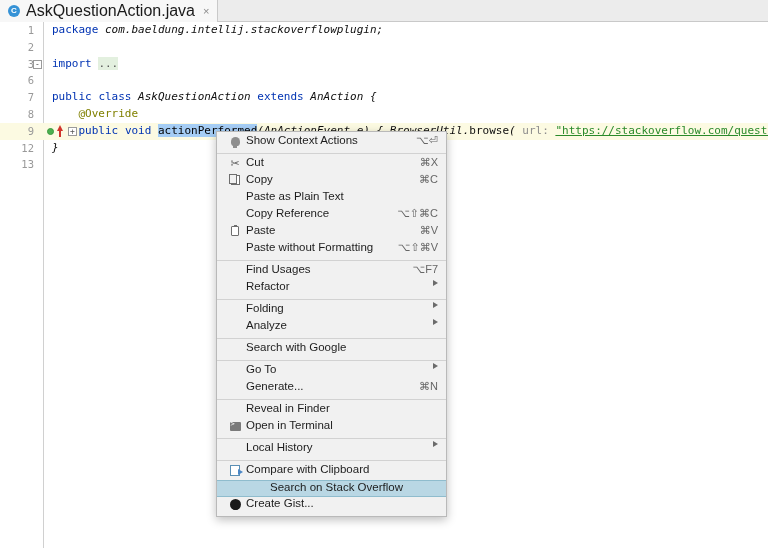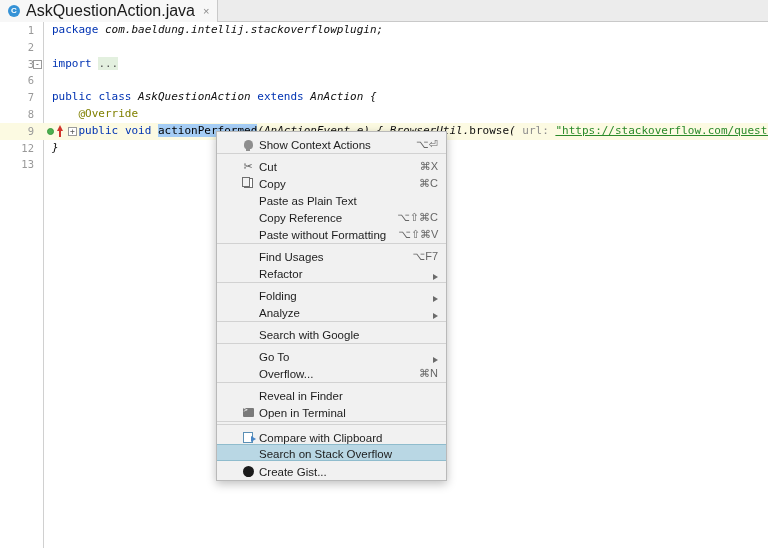--- a/index.html
+++ b/index.html
@@ -89,38 +89,38 @@
   
   .ctxmenu {
     position:absolute; left:216px; top:131px; width:231px;
     background:#f1f1f1;
     border:1px solid #b9b9b9;
     box-shadow: 0 3px 9px rgba(0,0,0,0.25);
     padding: 2px 0 2px 0;
     font-family:"Liberation Sans", sans-serif;
   }
   .mi {
-    position:relative; display:flex; align-items:flex-end;
-    height:17px; padding: 0 8px 0 24px;
+    position:relative; display:flex; align-items:flex-start;
+    height:17px; padding: 0 8px 0 11px;
   }
   .mi .ic {
     width:14px; height:14px; flex:0 0 14px; margin-right:4px;
     display:flex; align-items:center; justify-content:center;
   }
   .mi .lbl { font-size:11.5px; color:#1d1d1d; white-space:nowrap; }
   .mi .sc {
     margin-left:auto; font-size:11px; color:#666; white-space:nowrap;
     font-family:"Liberation Sans", sans-serif; padding-left:12px;
   }
   .mi .arrow {
     margin-left:auto; width:0;height:0;
     border-top:3.5px solid transparent; border-bottom:3.5px solid transparent;
     border-left:5px solid #6b6b6b;
   }
-  .mi.selected { background:#b9d7e4; border-top:1px solid #8fbccd; border-bottom:1px solid #8fbccd; height:17px;}
+  .mi.selected { background:#b9d7e4; border-top:1px solid #8fbccd; border-bottom:1px solid #8fbccd; height:17px;gap:24px;}
   .mi.selected .lbl { color:#1d1d1d; }
   .msep { height:1px; background:#d2d2d2; margin:2px 0; }
 
   
   .ic-bulb { width:9px;height:9px;border-radius:50% 50% 40% 40%; background:#8e8e8e; position:relative;}
   .ic-bulb:after{content:"";position:absolute;left:2.5px;top:8px;width:4px;height:3px;background:#8e8e8e;}
   .ic-sym { font-size:11px; color:#5f5f5f; line-height:1; font-family:"DejaVu Sans", sans-serif;}
   .ic-copy {
     width:9px;height:10px;border:1.4px solid #6e6e6e;background:#fff;position:relative;
   }
@@ -197,20 +197,27 @@
       <div class="mi">
         <span class="ic"></span>
         <span class="lbl">Paste as Plain Text</span>
       </div>
       <div class="mi">
         <span class="ic"></span>
         <span class="lbl">Copy Reference</span>
         <span class="sc">⌥⇧⌘C</span>
       </div>
       <div class="mi">
+        <span class="ic">
+          <span class="ic-paste"></span>
+        </span>
+        <span class="lbl">Paste</span>
+        <span class="sc">⌘V</span>
+      </div>
+      <div class="mi">
         <span class="ic"></span>
         <span class="lbl">Paste without Formatting</span>
         <span class="sc">⌥⇧⌘V</span>
       </div>
       <div class="msep"></div>
       <div class="mi">
         <span class="ic"></span>
         <span class="lbl">Find Usages</span>
         <span class="sc">⌥F7</span>
       </div>
@@ -236,35 +243,40 @@
         <span class="lbl">Search with Google</span>
       </div>
       <div class="msep"></div>
       <div class="mi">
         <span class="ic"></span>
         <span class="lbl">Go To</span>
         <span class="arrow"></span>
       </div>
       <div class="mi">
         <span class="ic"></span>
-        <span class="lbl">Overflow...</span>
+        <span class="lbl">Generate...</span>
         <span class="sc">⌘N</span>
       </div>
       <div class="msep"></div>
       <div class="mi">
         <span class="ic"></span>
         <span class="lbl">Reveal in Finder</span>
       </div>
       <div class="mi">
         <span class="ic">
           <span class="ic-term"></span>
         </span>
         <span class="lbl">Open in Terminal</span>
       </div>
       <div class="msep"></div>
+      <div class="mi">
+        <span class="ic"></span>
+        <span class="lbl">Local History</span>
+        <span class="arrow"></span>
+      </div>
       <div class="msep"></div>
       <div class="mi">
         <span class="ic">
           <span class="ic-cmp"></span>
         </span>
         <span class="lbl">Compare with Clipboard</span>
       </div>
       <div class="mi selected">
         <span class="ic"></span>
         <span class="lbl">Search on Stack Overflow</span>

